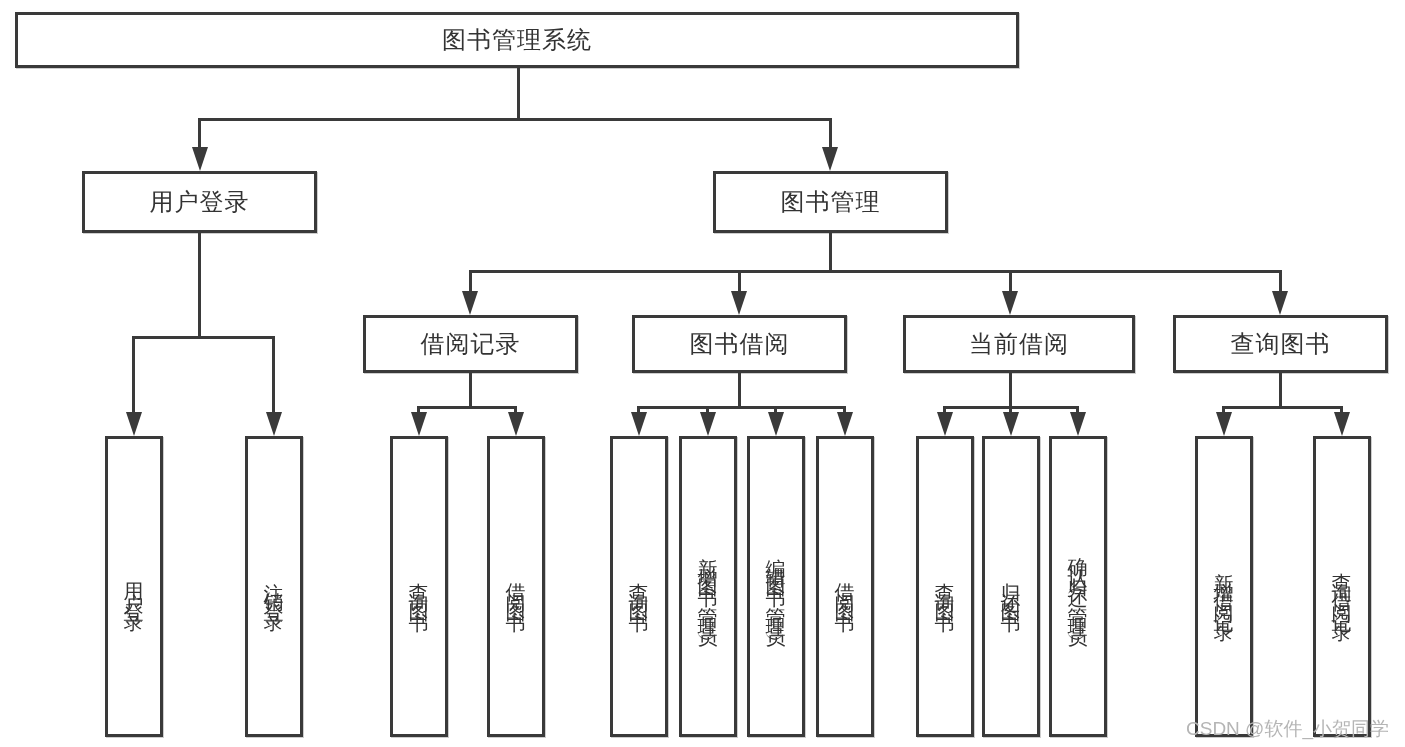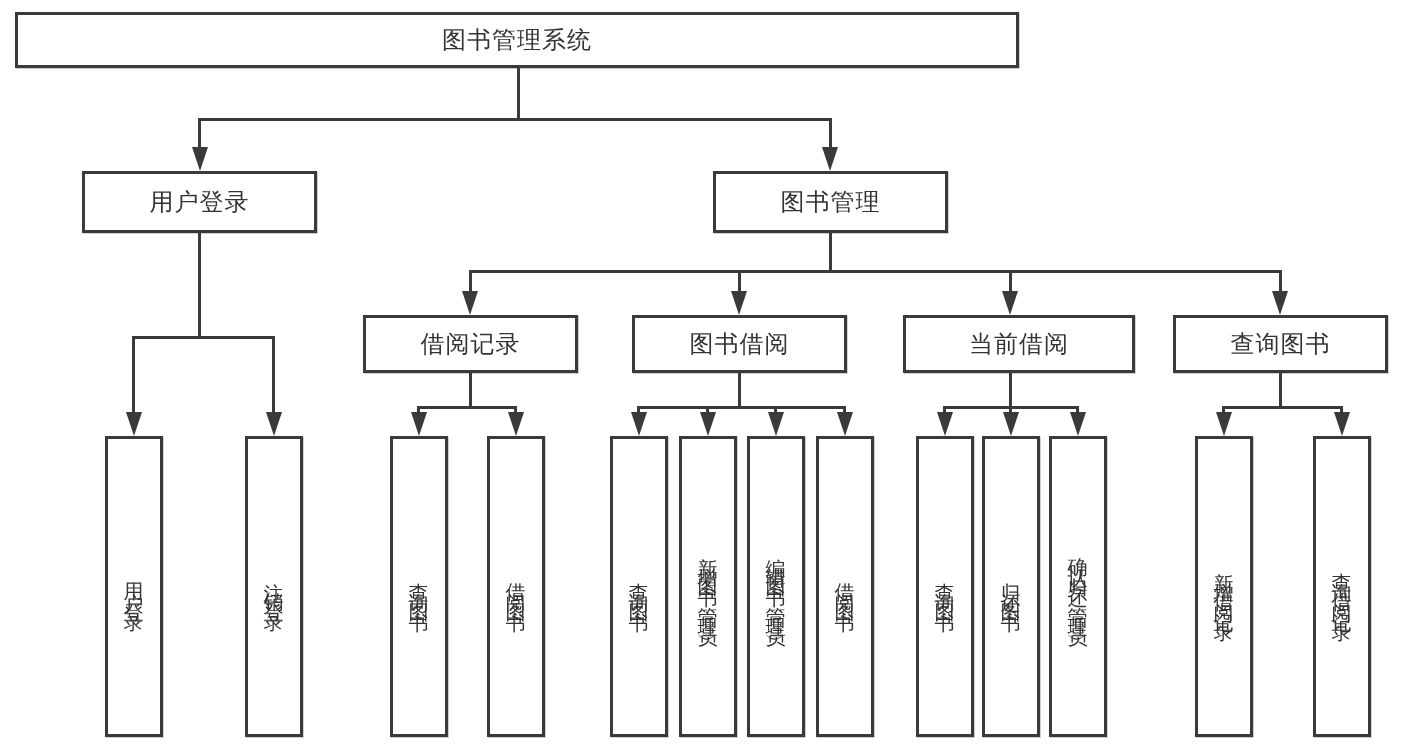--- a/index.html
+++ b/index.html
@@ -191,14 +191,15 @@
     <span>确认归还（管理员）</span>
   </div>
 
   <div class="leaf" style="left:1195px;">
     <span>新增借阅记录</span>
   </div>
   <div class="leaf" style="left:1313px;">
     <span>查询借阅记录</span>
   </div>
 
+  <div class="watermark">CSDN @软件_小贺同学</div>
 
 </div>
 
 </body></html>

